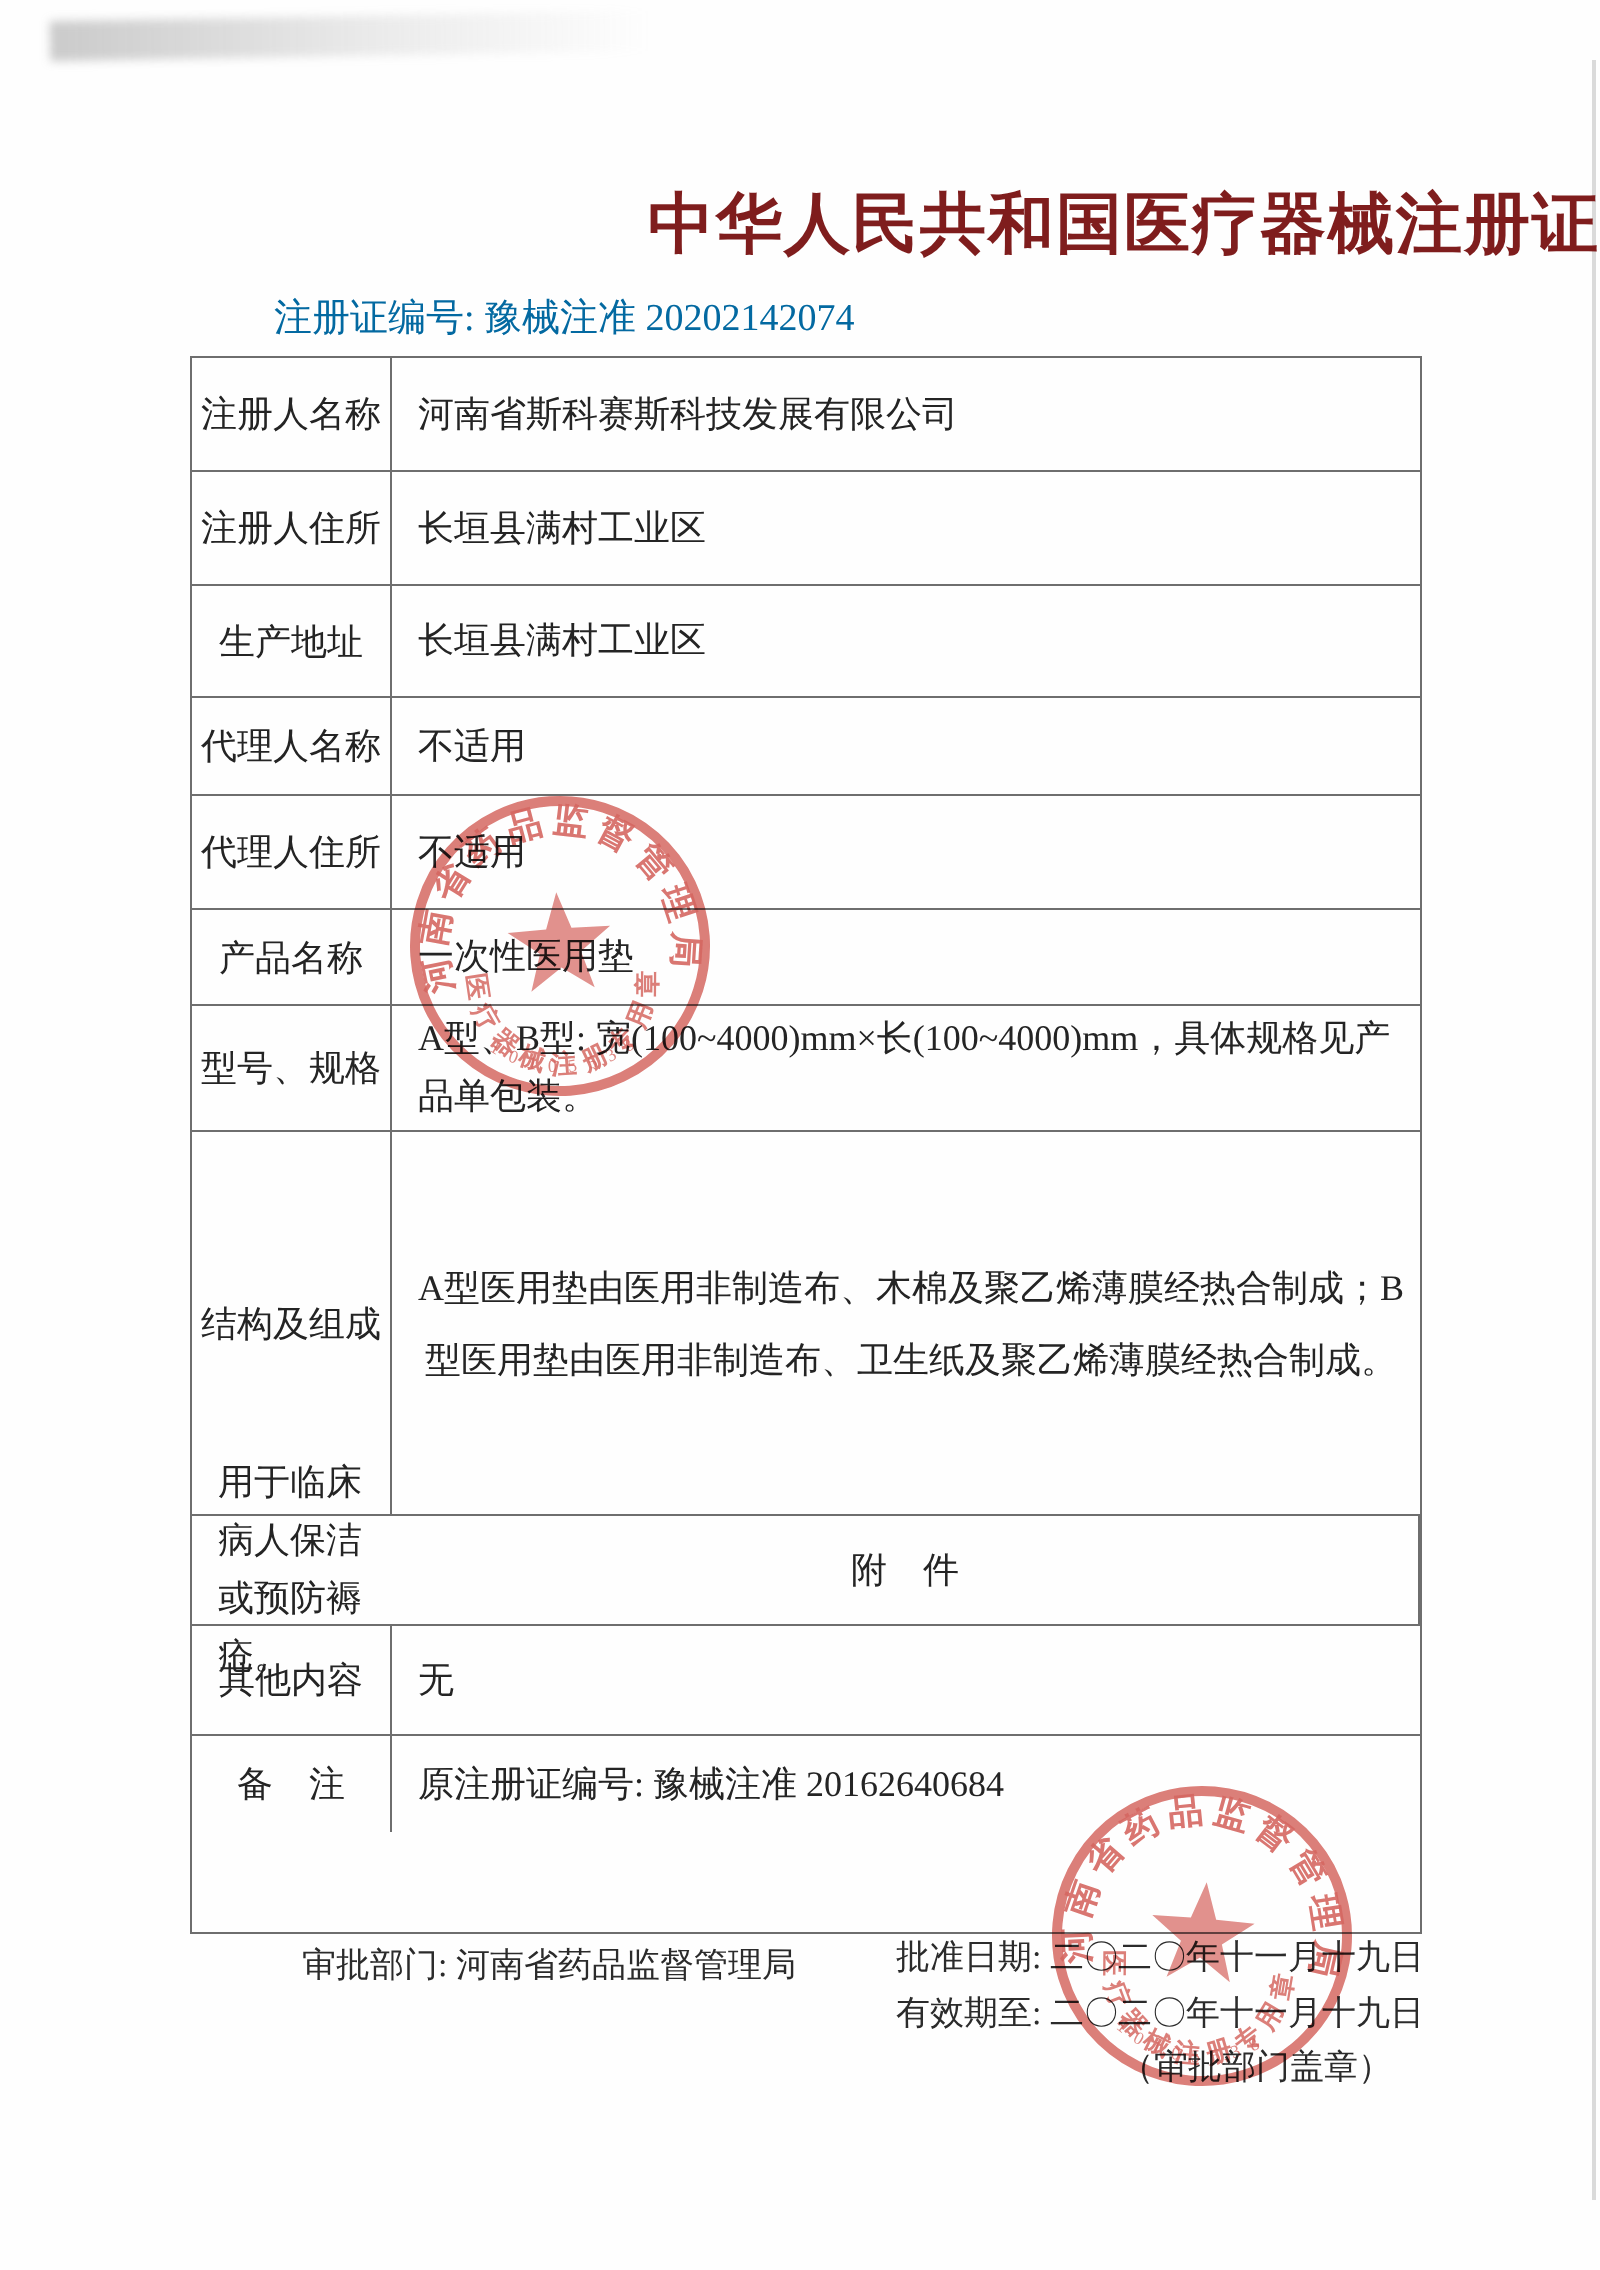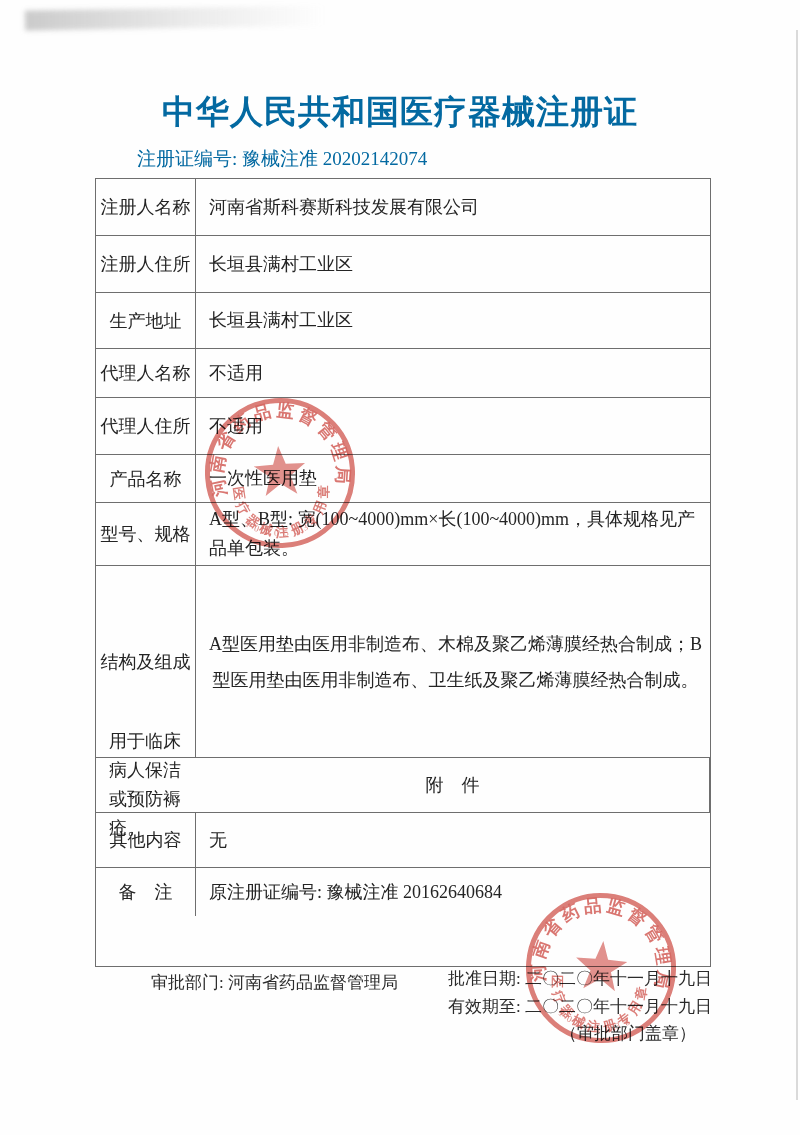--- a/index.html
+++ b/index.html
@@ -21,23 +21,23 @@
     filter: blur(2.5px);
     transform: rotate(-1deg);
   }
   .edge-right {
     position: absolute; right: 2px; top: 30px; height: 1070px; width: 2px;
     background: rgba(175,175,175,.45);
   }
 
   .doc-title {
     position: absolute; top: 90px; left: 0; width: 100%;
-    text-align: center;
+    text-align: right;
     font-size: 33px; font-weight: 900; letter-spacing: 1px;
-    color: #0369a1;
+    color: #7f1d1d;
   }
   .reg-line {
     position: absolute; top: 146px; left: 137px;
     font-size: 19px; color: #0369a1;
   }
 
   
   .cert-table {
     position: absolute; left: 95px; top: 178px; width: 616px;
     display: grid;

